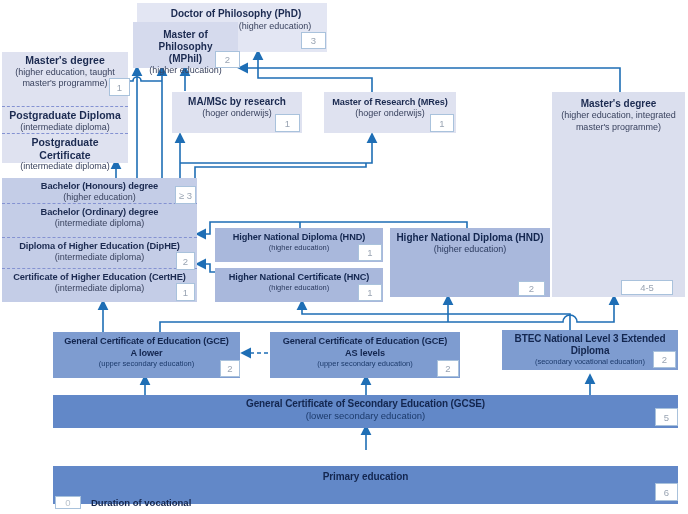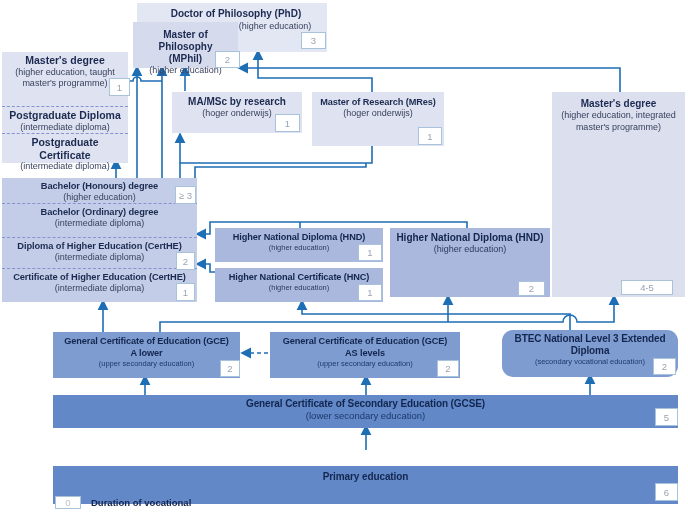--- a/index.html
+++ b/index.html
@@ -31,36 +31,36 @@
   .box-phd .t{padding:5px 0 0 8px;}
   .box-phd .s{padding:1px 0 0 86px;}
   .box-mphil{left:133px;top:22px;width:105px;height:46px;z-index:2;}
   .box-mphil .pad{padding:7px 5px;}
   .stack-left{left:2px;top:52px;width:126px;height:111px;}
   .stack-left .sec1{height:54px;}
   .stack-left .sec2{height:27px;}
   .stack-left .sec3{height:30px;}
   .stack-left .t{font-size:10.5px;line-height:12.5px;}
   .box-mamsc{left:172px;top:92px;width:130px;height:41px;}
-  .box-mres{left:312px;top:92px;width:132px;height:54px;}
+  .box-mres{left:324px;top:92px;width:132px;height:41px;}
   .box-tall{left:552px;top:92px;width:133px;height:205px;}
   .stack-bach{left:2px;top:178px;width:195px;height:124px;}
   .stack-bach .t{font-size:9.3px;white-space:nowrap;letter-spacing:-0.1px;}
   .stack-bach .sec1{height:25px;}
   .stack-bach .sec2{height:34px;}
   .stack-bach .sec3{height:31px;}
   .stack-bach .sec4{height:34px;}
   .sec{box-sizing:border-box;padding:2px 6px 0 6px;position:relative;}
   .sec + .sec{border-top:1px dashed #8492d2;}
   .box-hnd1{left:215px;top:228px;width:168px;height:34px;}
   .box-hnc{left:215px;top:268px;width:168px;height:34px;}
   .box-hnd2{left:390px;top:228px;width:160px;height:69px;}
   .box-gce-a{left:53px;top:332px;width:187px;height:46px;}
   .box-gce-as{left:270px;top:332px;width:190px;height:46px;}
-  .box-btec{left:502px;top:330px;width:176px;height:47px;border-radius:11px;}
+  .box-btec{left:502px;top:330px;width:176px;height:40px;}
   .box-gcse{left:53px;top:395px;width:625px;height:33px;}
   .box-primary{left:53px;top:450px;width:625px;height:38px;margin-top:16px;}
   .box-gcse .t,.box-primary .t,.box-btec .t,.box-gce-a .t,.box-gce-as .t{letter-spacing:-0.1px;}
   .box-gce-a .t,.box-gce-as .t{font-size:9.2px;white-space:nowrap;}
   .box-gcse .s{font-size:9.5px;}
 
   
   .badge{position:absolute;background:#ffffff;border:1.5px solid #a9c2dc;color:#99a4b3;
          font-size:9.5px;display:flex;align-items:center;justify-content:center;
          box-sizing:border-box;z-index:3;}
@@ -182,21 +182,21 @@
   <div class="box c-bach stack-bach">
     <div class="sec sec1">
       <div class="t">Bachelor (Honours) degree</div>
       <div class="s">(higher education)</div>
     </div>
     <div class="sec sec2">
       <div class="t">Bachelor (Ordinary) degree</div>
       <div class="s">(intermediate diploma)</div>
     </div>
     <div class="sec sec3">
-      <div class="t">Diploma of Higher Education (CertHE)</div>
+      <div class="t">Diploma of Higher Education (DipHE)</div>
       <div class="s">(intermediate diploma)</div>
     </div>
     <div class="sec sec4">
       <div class="t">Certificate of Higher Education (CertHE)</div>
       <div class="s">(intermediate diploma)</div>
     </div>
     <div class="badge b-hons">≥ 3</div>
     <div class="badge b-diphe">2</div>
     <div class="badge b-certhe">1</div>
   </div>

